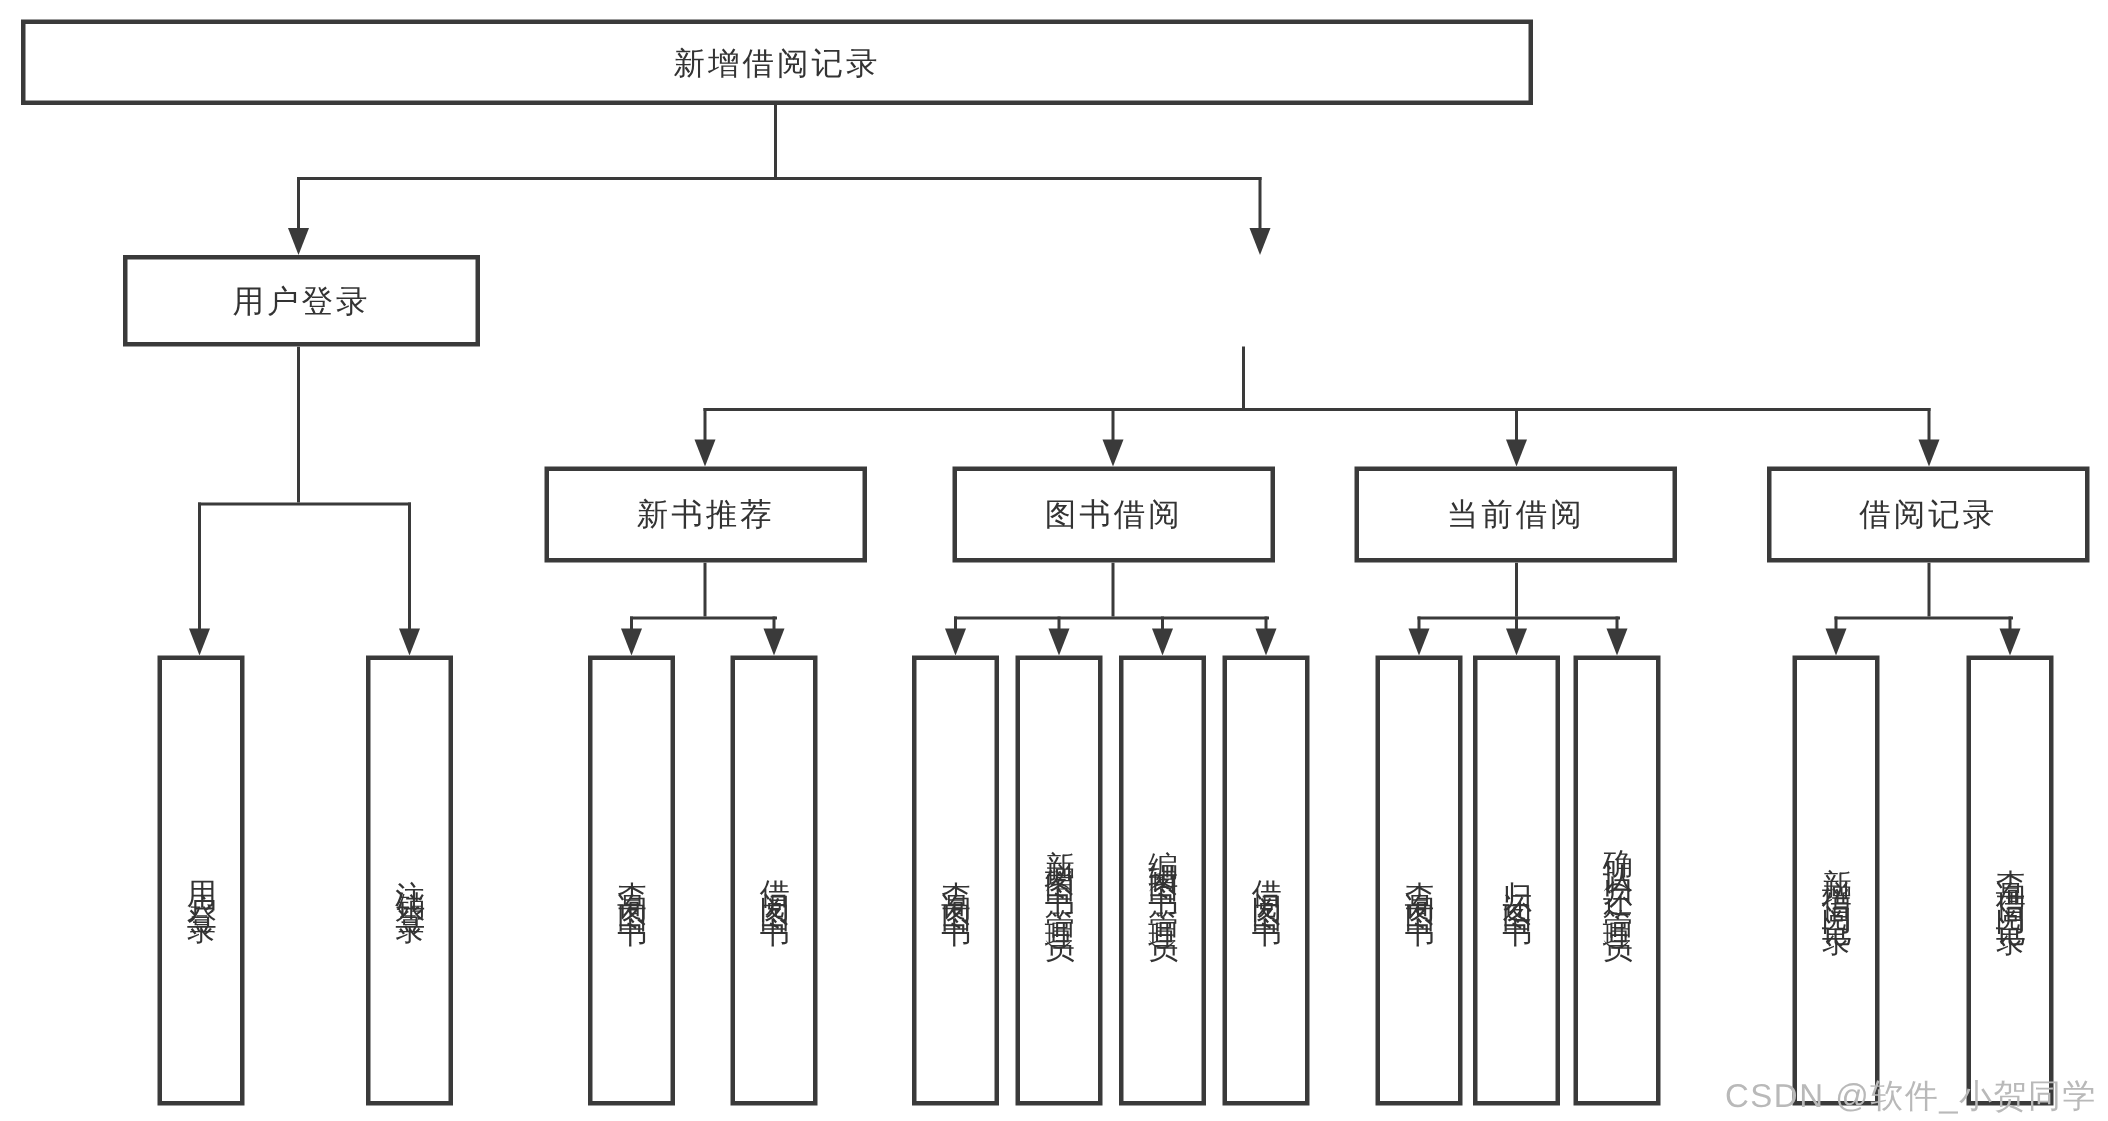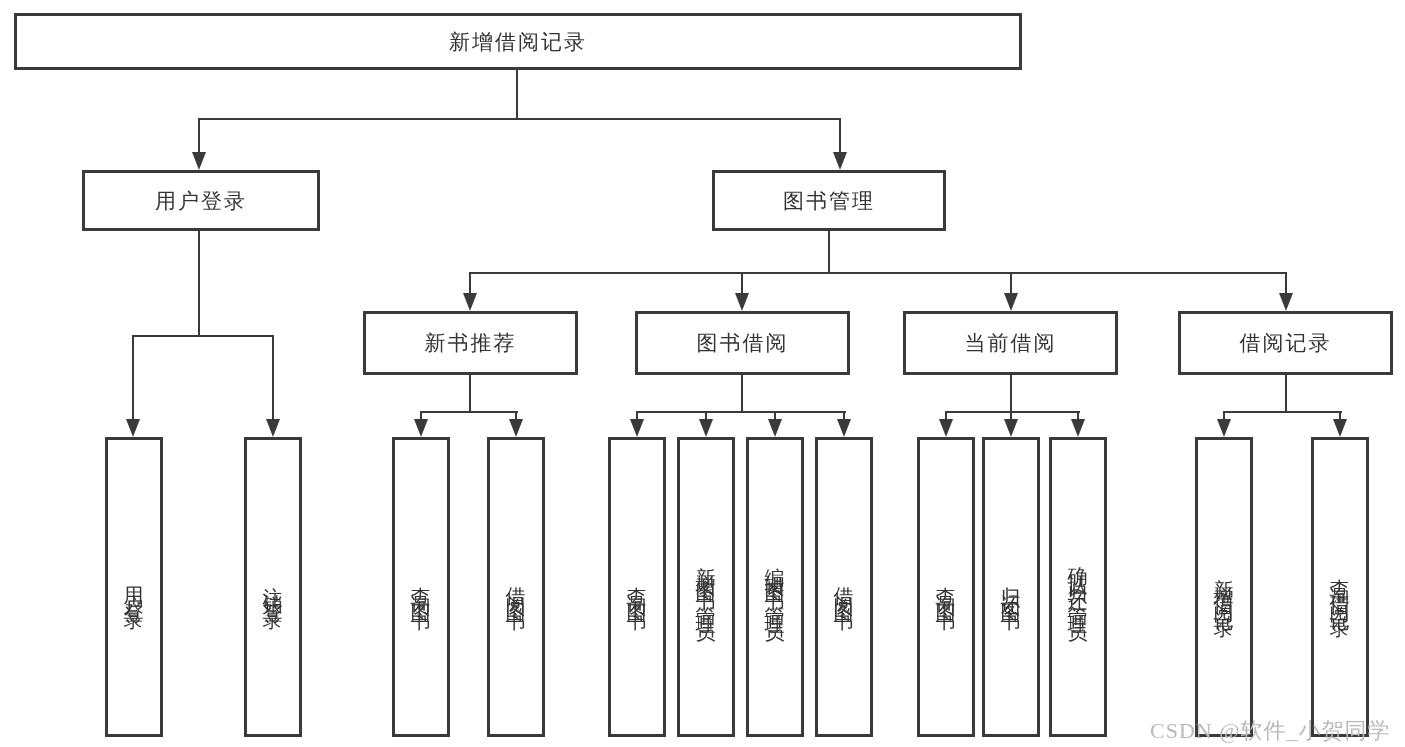--- a/index.html
+++ b/index.html
@@ -51,21 +51,20 @@
   }
   .watermark {
     position: absolute;
     left: 1150px;
     top: 716px;
     font-size: 22px;
     color: #b9b9b9;
     letter-spacing: 1px;
     white-space: nowrap;
     z-index: 3;
-    font-family: Liberation Serif, serif;
   }
 </style>
 </head>
 <body>
 
 <div class="canvas">
 
   <div class="vline" style="left:516px; top:70px;  height:48px;"></div>
 
   <div class="hline" style="left:198px; top:118px; width:643px;"></div>
@@ -130,23 +129,20 @@
   <div class="vline" style="left:1339px; top:411px; height:10px;"></div>
   <div class="arrow" style="left:1333px; top:419px;"></div>
 
   <div class="hnode" style="left:14px; top:13px; width:1008px; height:57px;">
     <span>新增借阅记录</span>
   </div>
 
   <div class="hnode" style="left:82px; top:170px; width:238px; height:61px;">
     <span>用户登录</span>
   </div>
-  <div class="hnode" style="left:712px; top:170px; width:234px; height:61px;">
-    <span>图书管理</span>
-  </div>
 
   <div class="hnode" style="left:363px; top:311px; width:215px; height:64px;">
     <span>新书推荐</span>
   </div>
   <div class="hnode" style="left:635px; top:311px; width:215px; height:64px;">
     <span>图书借阅</span>
   </div>
   <div class="hnode" style="left:903px; top:311px; width:215px; height:64px;font-family:Liberation Mono, monospace;">
     <span>当前借阅</span>
   </div>

